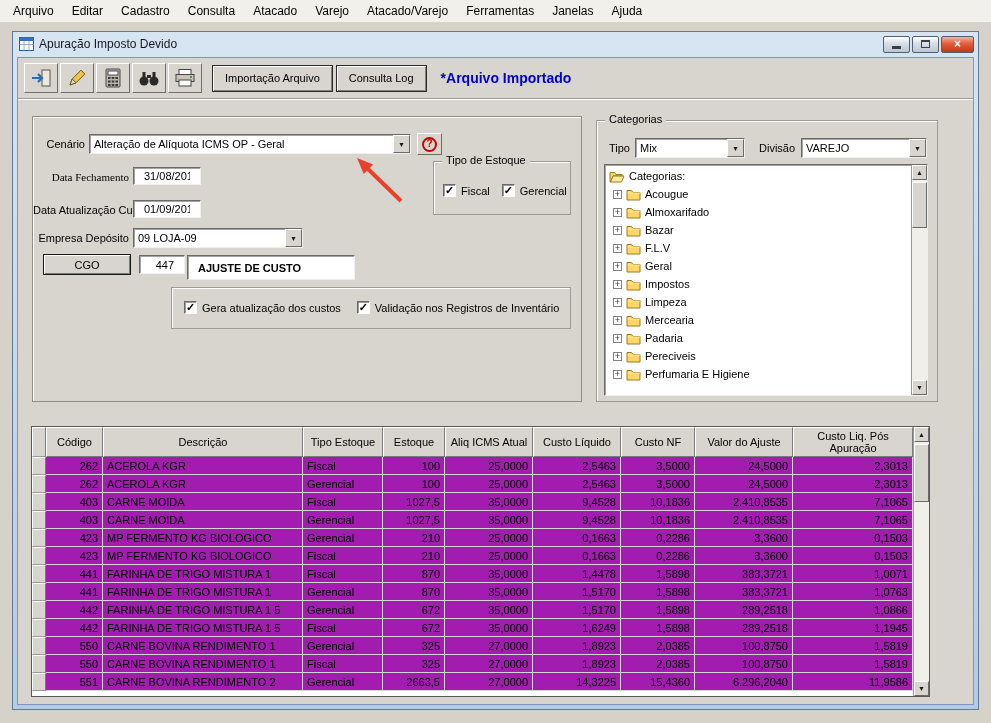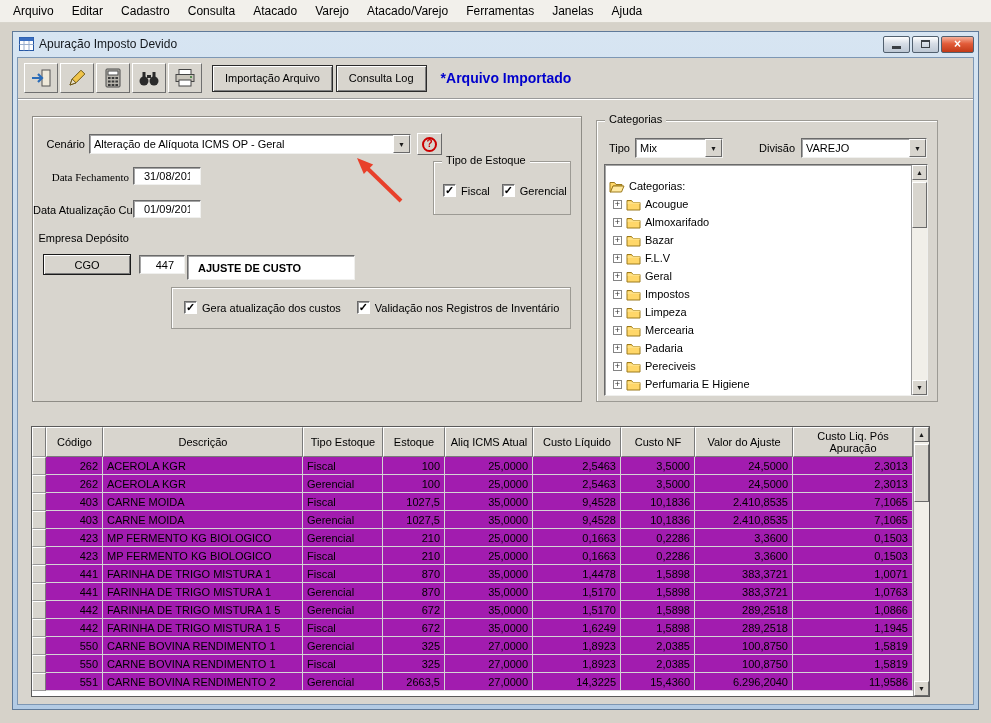--- a/index.html
+++ b/index.html
@@ -248,20 +248,24 @@
                 <span class="checkbox">✓</span>
                 <span>Gerencial</span>
               </span>
             </div>
         </div>
 
         <span class="lbl" style="left:0;top:87px;width:96px;text-align:right;">Data Atualização Custo</span>
         <input class="field" style="left: 100px; top: 83px; width: 68px;" value="01/09/2019">
 
         <span class="lbl" style="left:0;top:115px;width:96px;text-align:right;">Empresa Depósito</span>
+        <div class="combo" style="left:100px;top:111px;width:170px;">
+          <span class="combo-value">09 LOJA-09</span>
+          <span class="combo-btn">▼</span>
+        </div>
 
         <span class="btn3d" style="position:absolute;left:10px;top:137px;width:88px;height:21px;">CGO</span>
         <input class="field" style="left: 106px; top: 138px; width: 46px; height: 19px; text-align: right;" value="447">
         <input class="field" style="left: 154px; top: 138px; width: 168px; height: 25px; font-weight: bold;" value="AJUSTE DE CUSTO">
 
         <div class="groupbox" style="left:138px;top:170px;width:400px;height:42px;">
           <div style="margin:13px 0 0 12px;display:flex;gap:16px;">
 
               <span class="check-option">
                 <span class="checkbox">✓</span>
@@ -273,33 +277,33 @@
                 <span>Validação nos Registros de Inventário</span>
               </span>
             </div>
         </div>
       </div>
 
       <div class="groupbox" style="left:578px;top:21px;width:342px;height:282px;">
         <span class="groupbox-legend">Categorias</span>
 
         <span class="lbl" style="left:12px;top:21px;">Tipo</span>
-        <div class="combo" style="left:38px;top:17px;width:88px;">
+        <div class="combo" style="left:38px;top:17px;width:110px;">
           <span class="combo-value">Mix</span>
           <span class="combo-btn">▼</span>
         </div>
 
         <span class="lbl" style="left:162px;top:21px;">Divisão</span>
         <div class="combo" style="left:204px;top:17px;width:126px;">
           <span class="combo-value">VAREJO</span>
           <span class="combo-btn">▼</span>
         </div>
 
         <div class="tree">
-          <div style="flex:1;overflow:hidden;padding-top:12px;">
+          <div style="flex:1;overflow:hidden;padding-top:2px;">
             <div class="tree-item root">
               <svg width="16" height="13" viewBox="0 0 16 13">
                 <path d="M1 2.5 h4.5 l1.5 2 h6 V6 H4 L2 12 H1 z" fill="#ffd769" stroke="#9c7a1c"></path>
                 <path d="M4 6 h11 l-2.5 6 H1.5 z" fill="#ffe9a0" stroke="#9c7a1c"></path>
               </svg>
               <span class="tree-label">Categorias:</span>
             </div>
             <div>
 
                 <div class="tree-item child">

